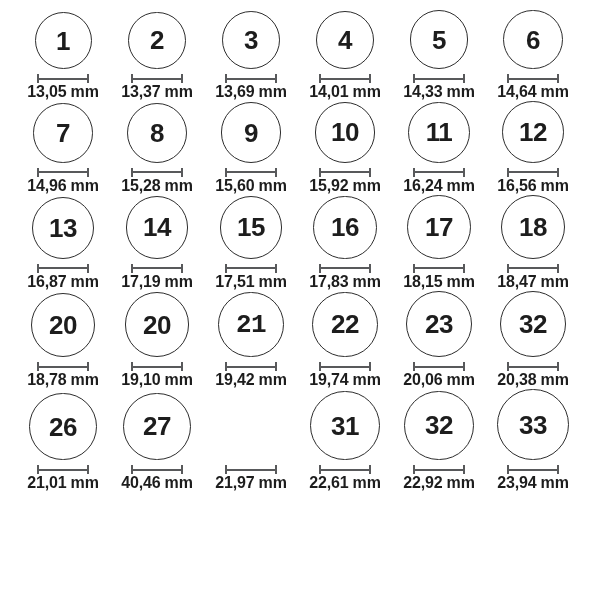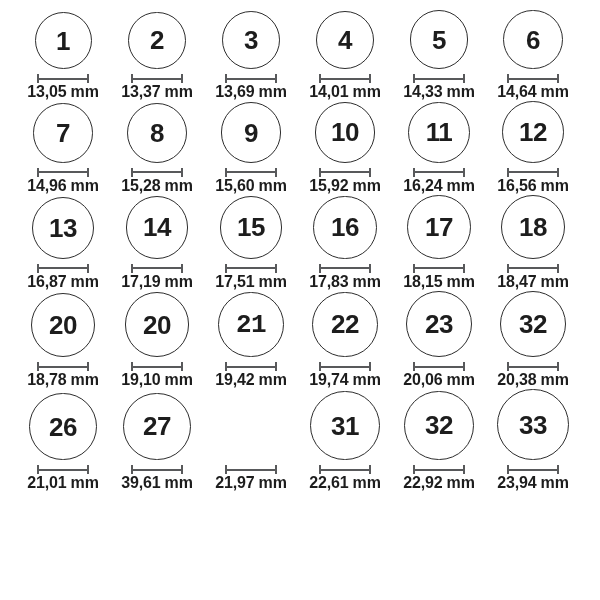--- a/index.html
+++ b/index.html
@@ -323,21 +323,21 @@
     <div class="mmlabel">21,01 mm</div>
   </div>
 
   <div class="cell">
     <div class="circle" style="width: 67.8px; height: 67.8px;">
       <span class="num">27</span>
     </div>
     <div class="bracket">
       <div class="mid"></div>
     </div>
-    <div class="mmlabel">39,61 mm</div>
+    <div class="mmlabel">40,46 mm</div>
   </div>
 
 
   <div class="cell">
     <div class="bracket">
       <div class="mid"></div>
     </div>
     <div class="mmlabel">21,97 mm</div>
   </div>
 

